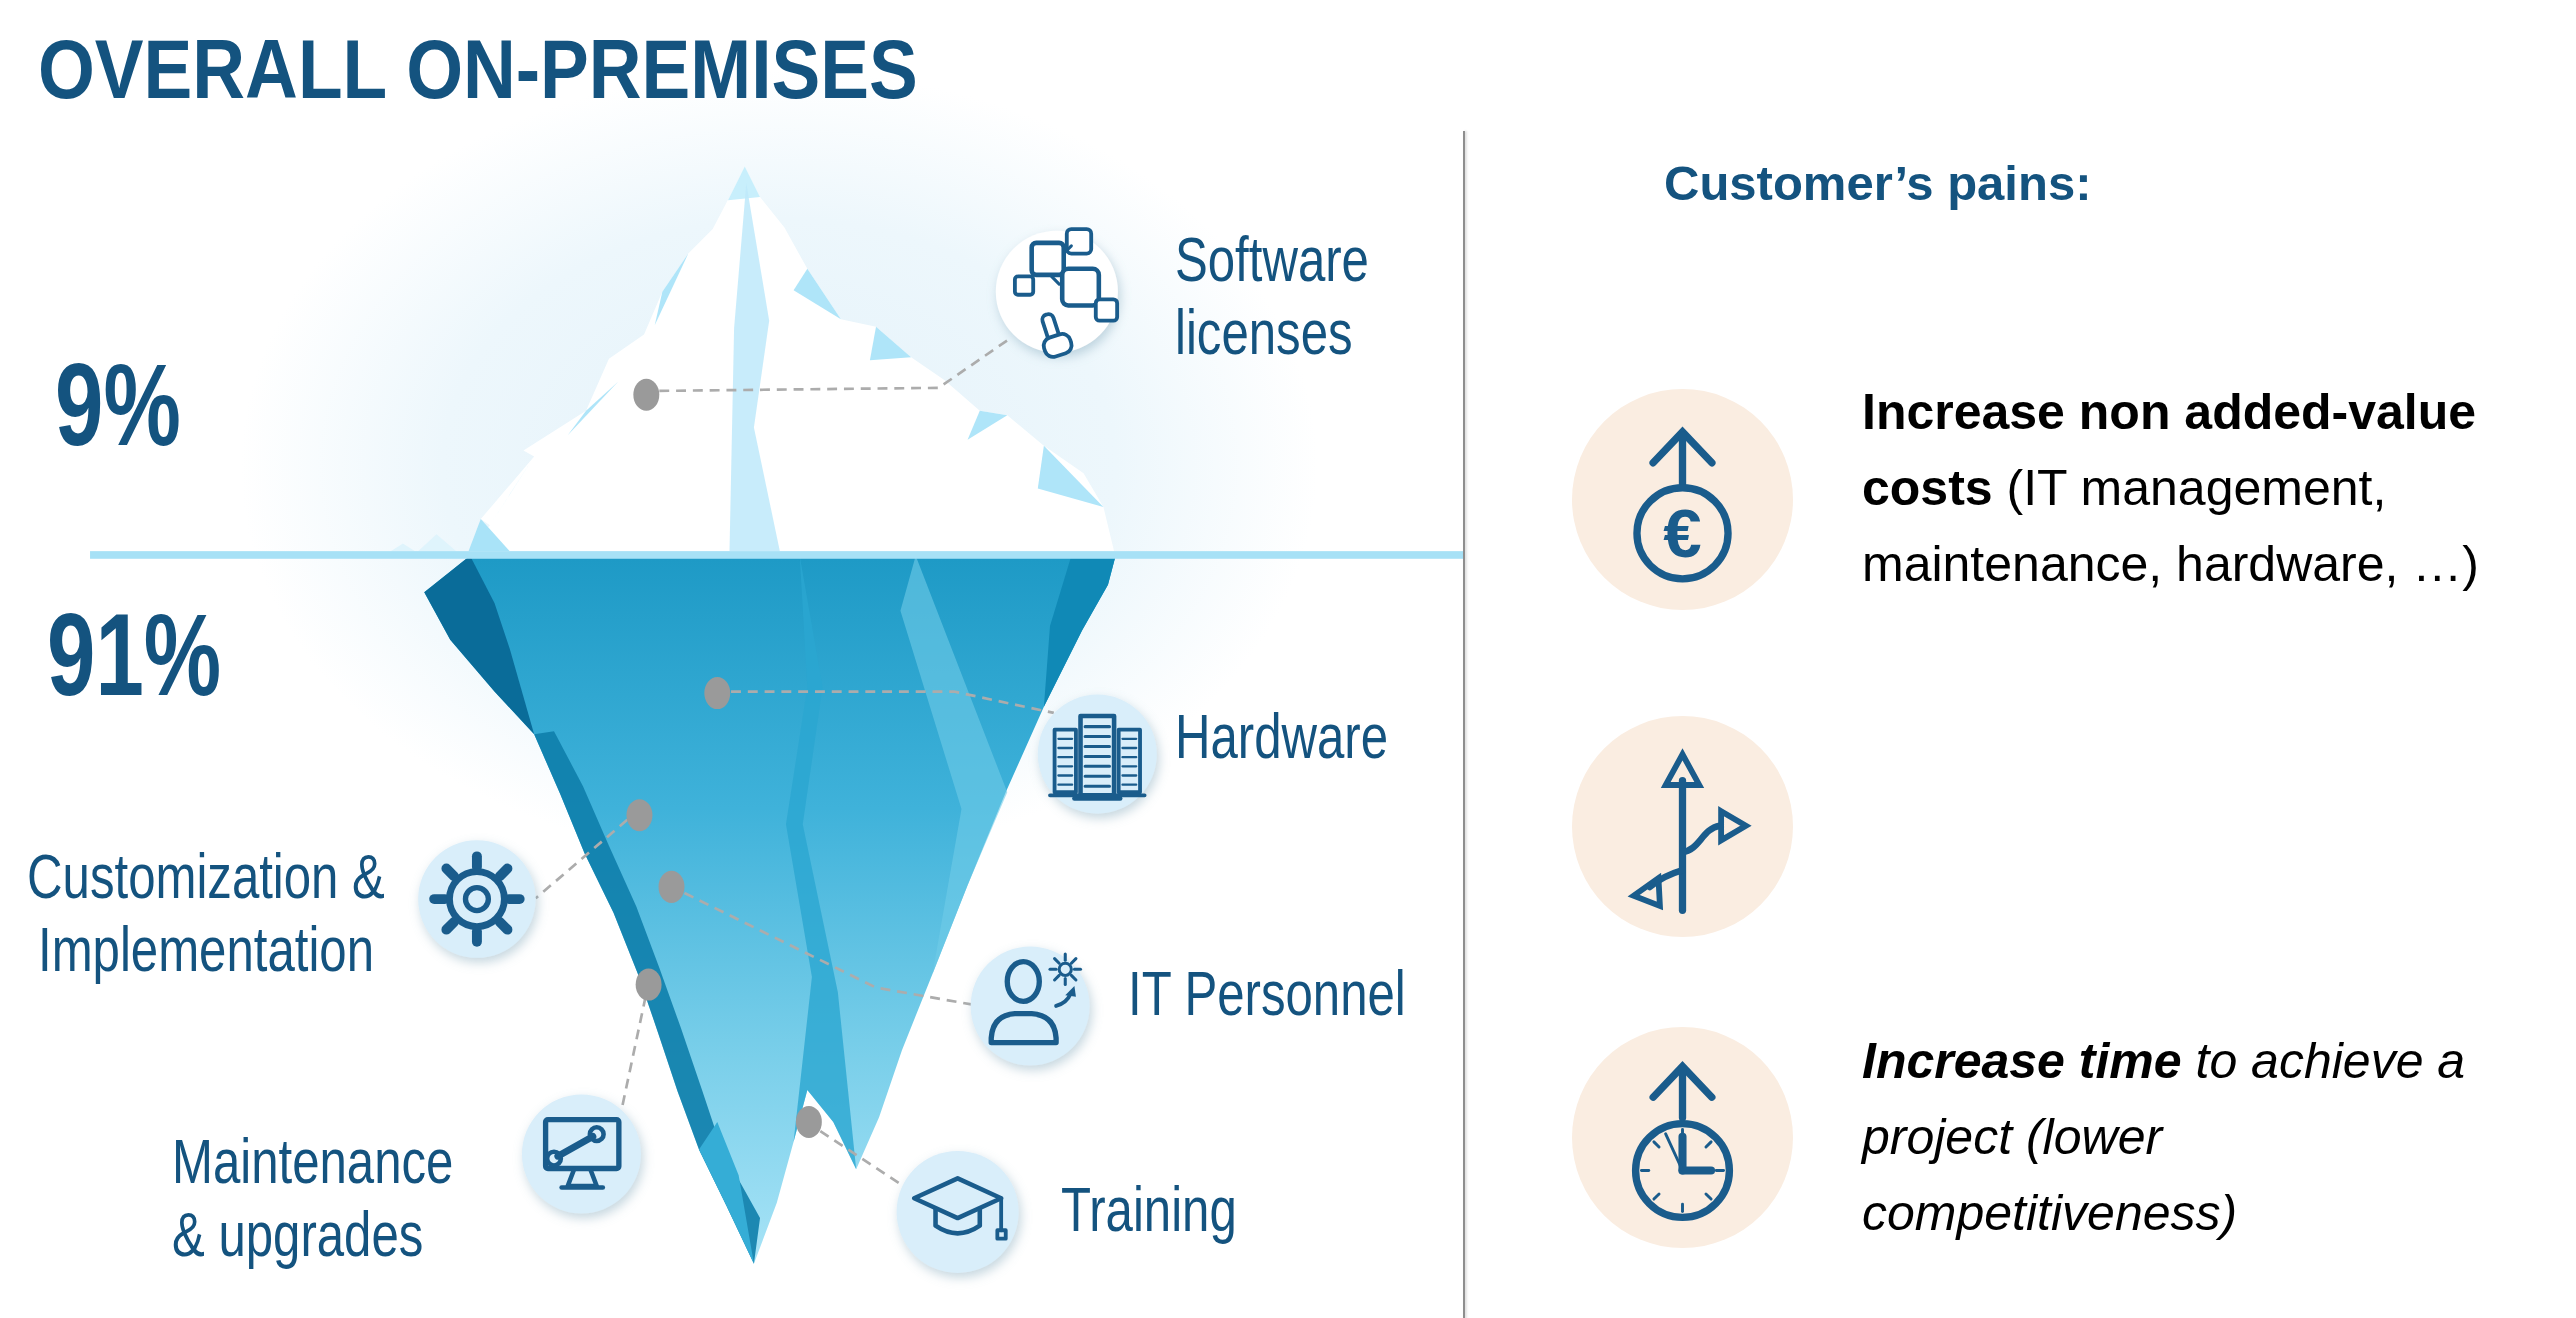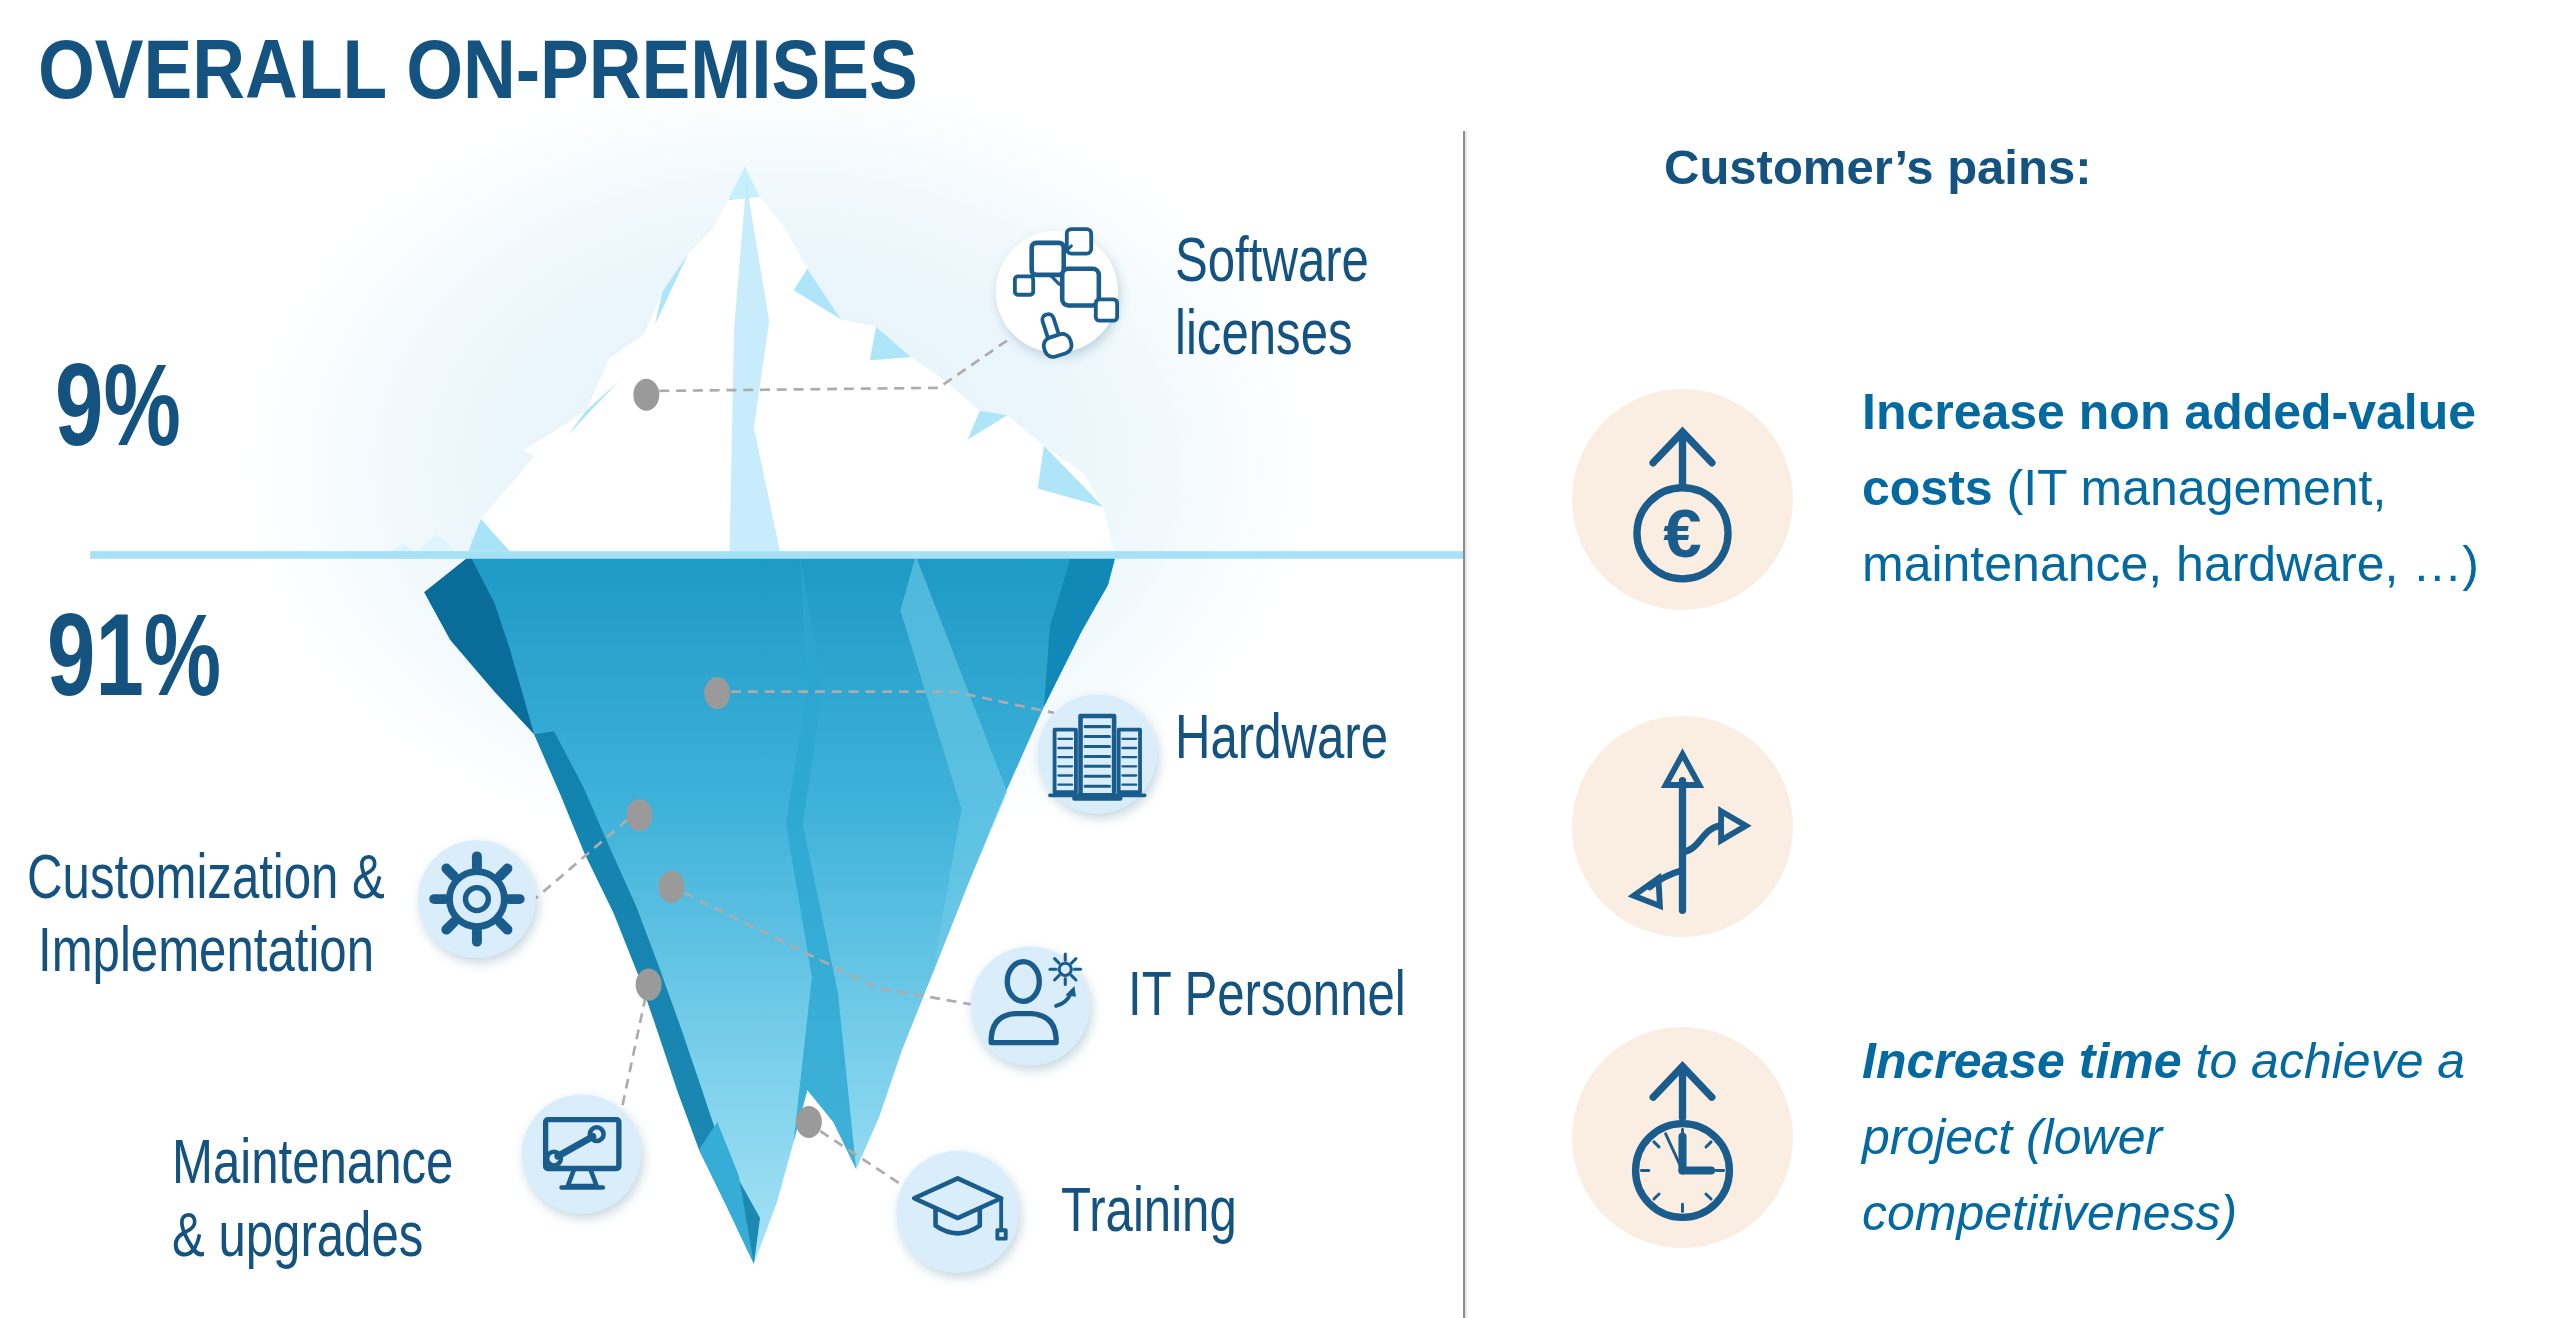--- a/index.html
+++ b/index.html
@@ -19,27 +19,27 @@
   .ice-label{position:absolute;font-size:63px;line-height:73px;color:#14537F;
              transform:scaleX(.78);transform-origin:0 50%;letter-spacing:0;}
   #label-software{left:1175px;top:223px;width:305px;}
   #label-hardware{left:1175px;top:700px;width:382px;}
   #label-customization{left:-46px;top:840px;width:504px;text-align:center;transform-origin:50% 50%;}
   #label-itpersonnel{left:1128px;top:957px;width:397px;}
   #label-maintenance{left:172px;top:1125px;width:366px;}
   #label-training{left:1061px;top:1173px;width:321px;}
   #divider{position:absolute;left:1463px;top:131px;width:2.3px;height:1188px;background:#8E8E8E;
            box-shadow:1.5px 0 2.3px rgba(0,0,0,.18);}
-  #pains-heading{position:absolute;left:1664px;top:139px;font-size:49px;font-weight:bold;color:#14537F;white-space:nowrap;}
+  #pains-heading{position:absolute;left:1664px;top:155px;font-size:49px;font-weight:bold;color:#14537F;white-space:nowrap;}
   .pain-circle{position:absolute;left:1572px;width:221px;height:221px;border-radius:50%;
                background:#FAEDE1;display:flex;align-items:center;justify-content:center;}
   #pain-circle-0{top:389px;}
   #pain-circle-1{top:716px;}
   #pain-circle-2{top:1027px;}
-  .pain-text{position:absolute;left:1862px;margin:0;font-size:50px;line-height:76px;color:#0369a1;}
+  .pain-text{position:absolute;left:1862px;margin:0;font-size:50px;line-height:76px;color:#000000;}
   .pain-text b{font-weight:bold;}
   #pain-text-0{top:374px;width:672px;}
   #pain-text-1{top:742px;width:672px;text-align:justify;}
   #pain-text-2{top:1023px;width:611px;font-style:italic;}
   svg text{font-family:"Liberation Sans","DejaVu Sans",sans-serif;}
 </style>
 </head>
 <body>
 
 <div class="slide">

